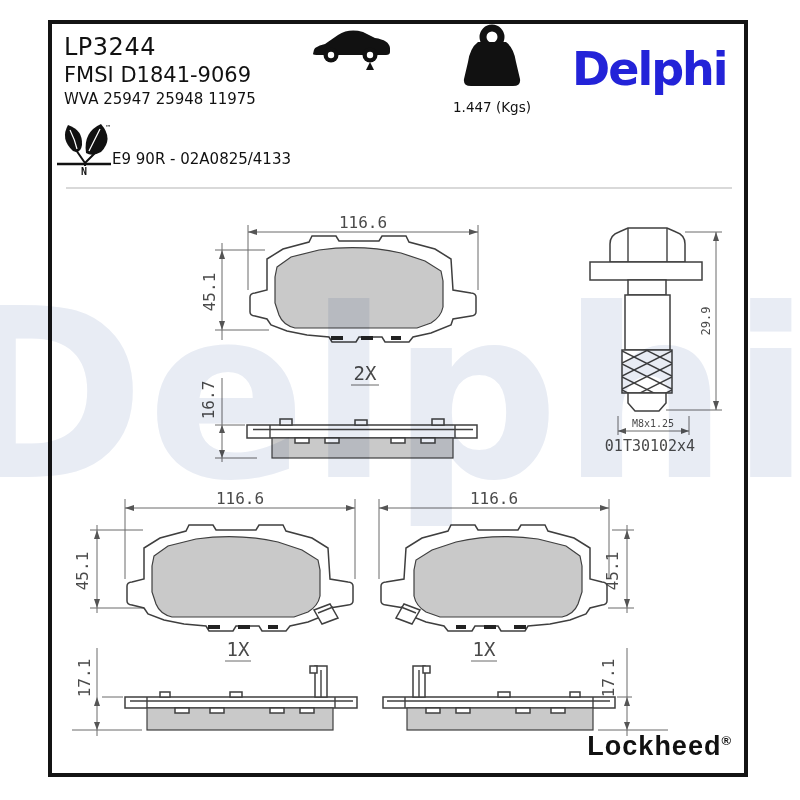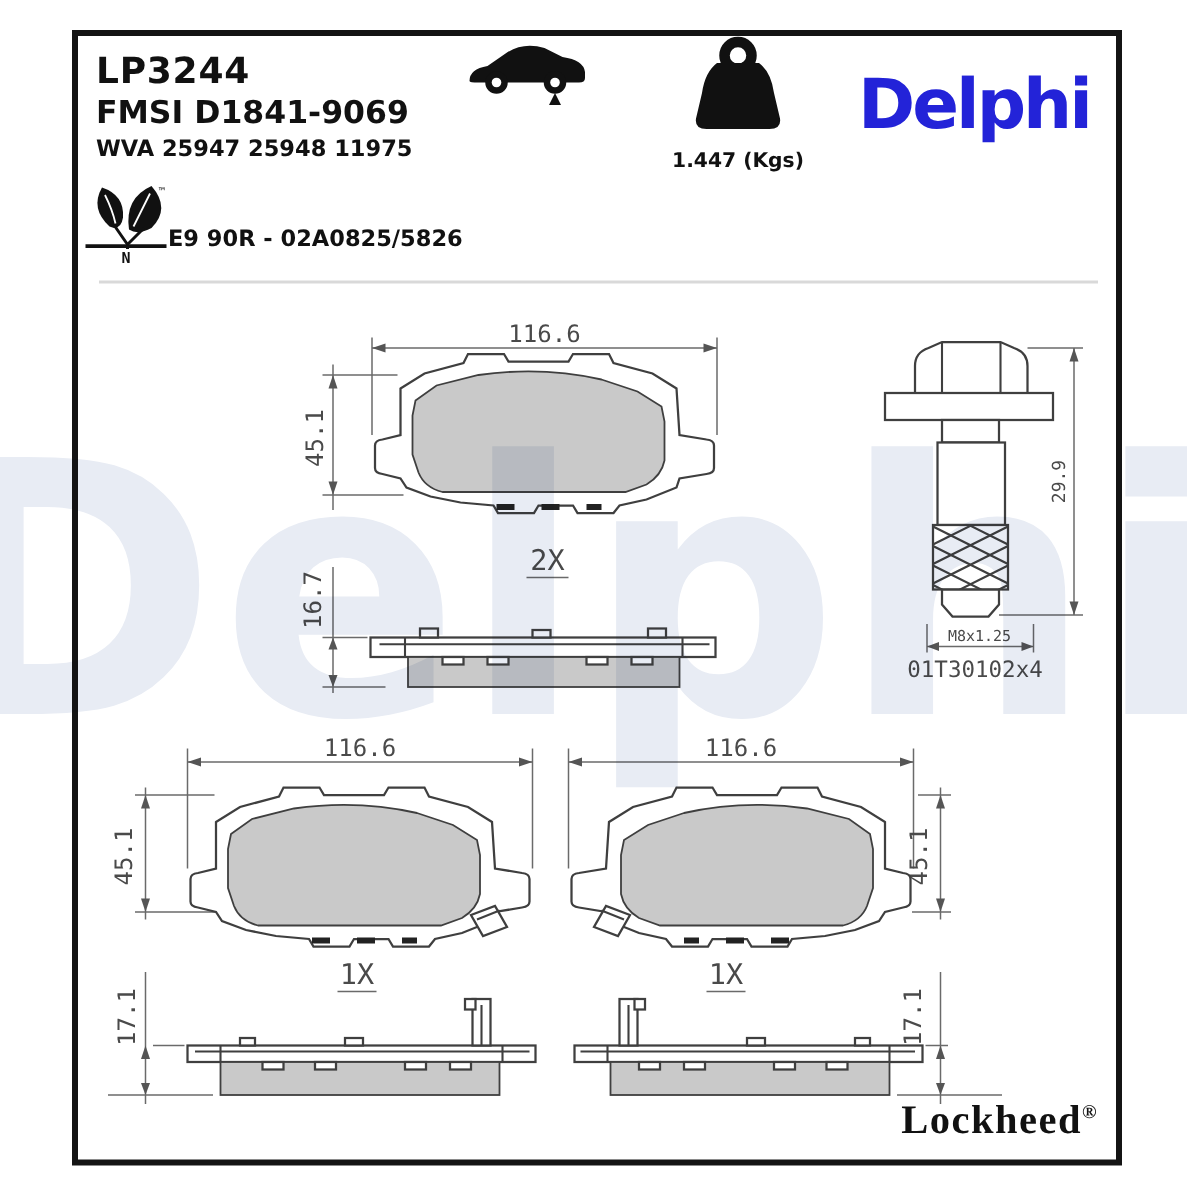--- a/index.html
+++ b/index.html
@@ -4,31 +4,31 @@
 <style>
   html,body{margin:0;padding:0;background:#fff;}
   body{width:800px;height:800px;position:relative;overflow:hidden;
        font-family:"DejaVu Sans","Liberation Sans",sans-serif;}
   .abs{position:absolute;}
   #frame{left:48px;top:20px;width:700px;height:757px;border:4px solid #141414;
          box-sizing:border-box;background:#fff;}
   #watermark{left:-50px;top:278px;font-size:235px;line-height:235px;font-weight:bold;
              color:#e8ecf4;letter-spacing:2px;z-index:5;mix-blend-mode:multiply;
              pointer-events:none;white-space:nowrap;}
-  .hdr{color:#111;font-weight:bold;z-index:2;}
+  .hdr{color:#111;font-weight:normal;z-index:2;}
   #part-number{left:64px;top:33px;font-size:24px;letter-spacing:.5px;}
   #fmsi{left:64px;top:63px;font-size:21px;}
   #wva{left:64px;top:90px;font-size:15px;}
   #approval{left:112px;top:150px;font-size:15px;}
   #weight-label{left:445px;top:99px;width:94px;text-align:center;font-size:13.5px;}
   #delphi-logo{left:572px;top:42px;font-size:46px;font-weight:bold;
                color:#2323d8;letter-spacing:-2px;z-index:2;}
   #divider{left:66px;top:187px;width:666px;height:2px;background:#d9d9d9;}
   #lockheed{left:440px;top:731px;width:292px;text-align:right;
-            font-family:Liberation Serif, serif;
+            font-family:Liberation Sans, sans-serif;
             font-weight:bold;font-size:27px;color:#111;letter-spacing:1px;z-index:6;}
   #lockheed sup{font-size:13px;}
   svg{position:absolute;overflow:visible;z-index:2;}
   svg text{font-family:"DejaVu Sans Mono","Liberation Mono",monospace;fill:#4a4a4a;}
   .ln{stroke:#3f3f3f;stroke-width:1.4;fill:none;}
   .plate{fill:#ffffff;stroke:#3f3f3f;stroke-width:1.5;}
   .pad{fill:#c9c9c9;stroke:#3f3f3f;stroke-width:1.2;}
   .dim{stroke:#6a6a6a;stroke-width:1;fill:none;}
   .arr{fill:#555;stroke:none;}
   .dimtxt{font-size:16px;}
@@ -83,21 +83,21 @@
 <svg class="abs" style="left:56px;top:122px;" width="58" height="54" viewBox="0 0 58 54">
   <path fill="#111" d="M17,29 Q4,17 12,3 Q27,8 26,23 Q25,30 20,30 Z"></path>
   <path fill="none" stroke="#fff" stroke-width="1.2" d="M14,8 Q19,18 21,27"></path>
   <path fill="#111" d="M30,31 Q27,10 45,2 Q58,17 45,30 Q36,35 30,31 Z"></path>
   <path fill="none" stroke="#fff" stroke-width="1.2" d="M44,7 Q38,19 33,29"></path>
   <path fill="none" stroke="#111" stroke-width="2" d="M20,28 L29,41 M40,30 L29,41 M29,41 L29,44"></path>
   <line x1="1" y1="42" x2="55" y2="42" stroke="#111" stroke-width="2.5"></line>
   <text x="28" y="53" text-anchor="middle" style="font-size:10px;fill:#111;font-weight:bold">N</text>
   <text x="52" y="8" text-anchor="middle" style="font-size:7px;fill:#111">™</text>
 </svg>
-<div class="abs hdr" id="approval">E9 90R - 02A0825/5826</div>
+<div class="abs hdr" id="approval">E9 90R - 02A0825/4133</div>
 
 <div class="abs" id="divider"></div>
 
 <svg class="abs" style="left:195px;top:215px;" width="300" height="145" viewBox="0 0 300 145">
   <line class="dim" x1="53" y1="10" x2="53" y2="75"></line>
   <line class="dim" x1="283" y1="10" x2="283" y2="75"></line>
   <line class="dim" x1="53" y1="17" x2="283" y2="17"></line>
   <polygon class="arr" points="53,17 62,14 62,20"></polygon>
     <polygon class="arr" points="283,17 274,14 274,20"></polygon>
   <text class="dimtxt" x="168" y="13" text-anchor="middle">116.6</text>

